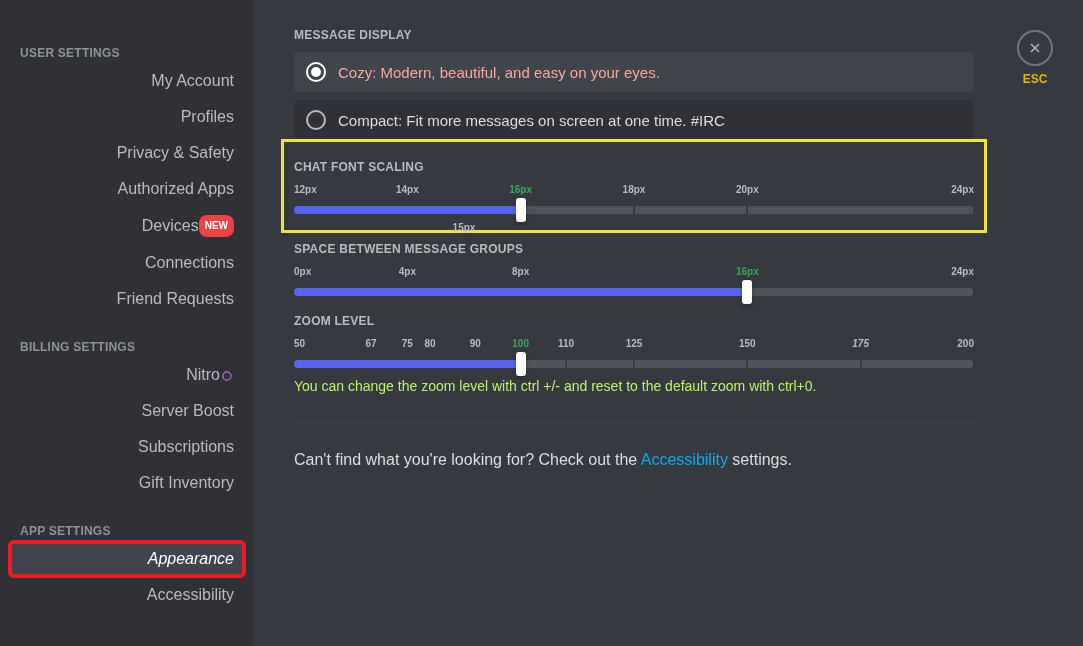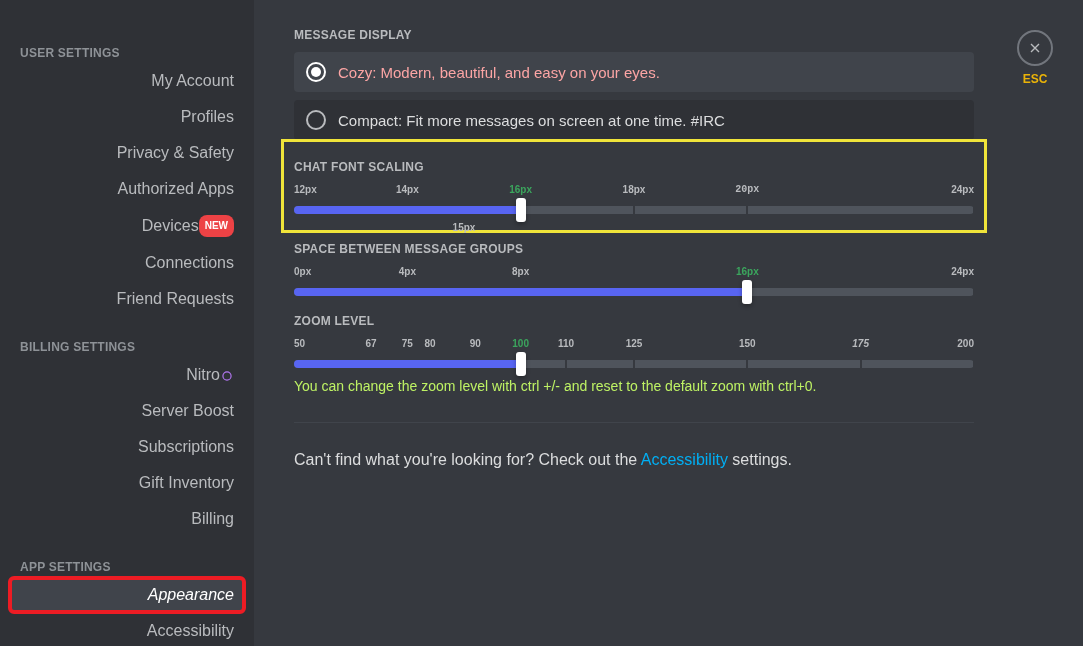--- a/index.html
+++ b/index.html
@@ -233,23 +233,20 @@
       </div>
       <div class="nav-item">
         <span>Server Boost</span>
       </div>
       <div class="nav-item">
         <span>Subscriptions</span>
       </div>
       <div class="nav-item">
         <span>Gift Inventory</span>
       </div>
-      <div class="nav-item">
-        <span>Billing</span>
-      </div>
     </div>
     <div class="nav-group">
       <div class="section-header">APP SETTINGS</div>
       <div class="nav-item selected red-highlight">
         <span>Appearance</span>
       </div>
       <div class="nav-item">
         <span>Accessibility</span>
       </div>
     </div>
@@ -281,21 +278,21 @@
       </div>
 
     <div id="slider-font" class="slider-block highlighted">
         <div class="setting-label" style="margin-top: 8px;">CHAT FONT SCALING</div>
         <div class="slider-ticks">
           <span class="tick first" style="left: 0%;">12px</span>
           <span class="tick" style="left: 16.67%;">14px</span>
           <span class="tick" style="left: 25%; margin-top: 38px;">15px</span>
           <span class="tick active" style="left: 33.33%;">16px</span>
           <span class="tick" style="left: 50%;">18px</span>
-          <span class="tick" style="left: 66.67%; font-family: Liberation Mono, monospace;">20px</span>
+          <span class="tick" style="left: 66.67%;">20px</span>
           <span class="tick last" style="left: 100%;">24px</span>
         </div>
         <div class="slider-track">
           <div class="slider-markers">
             <div class="marker" style="left: 16.67%;"></div>
             <div class="marker" style="left: 25%;"></div>
             <div class="marker" style="left: 33.33%;"></div>
             <div class="marker" style="left: 50%;"></div>
             <div class="marker" style="left: 66.67%;"></div>
             <div class="marker" style="left: 100%;"></div>

